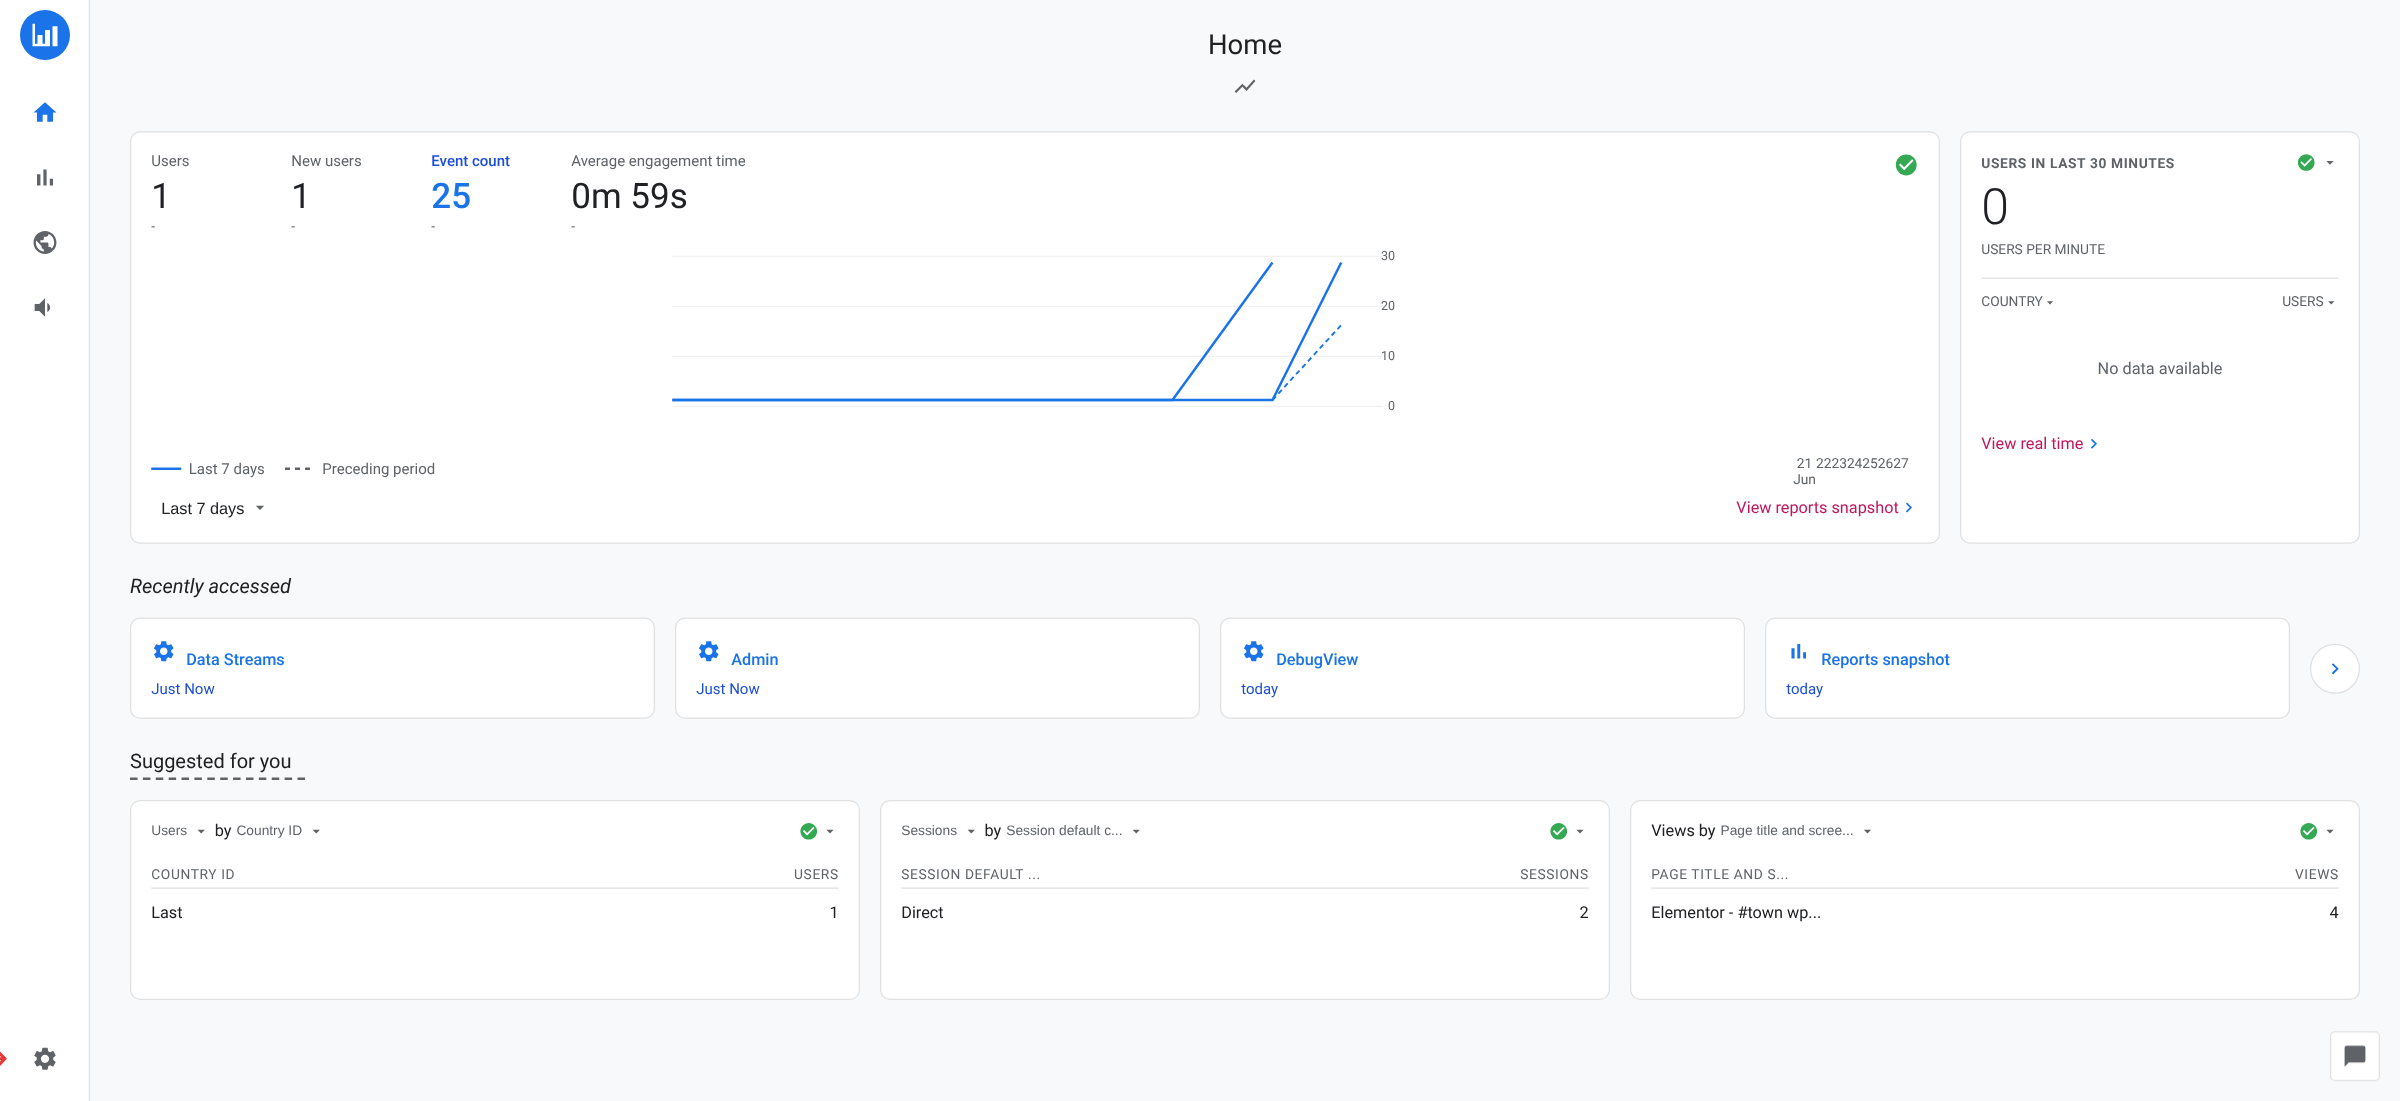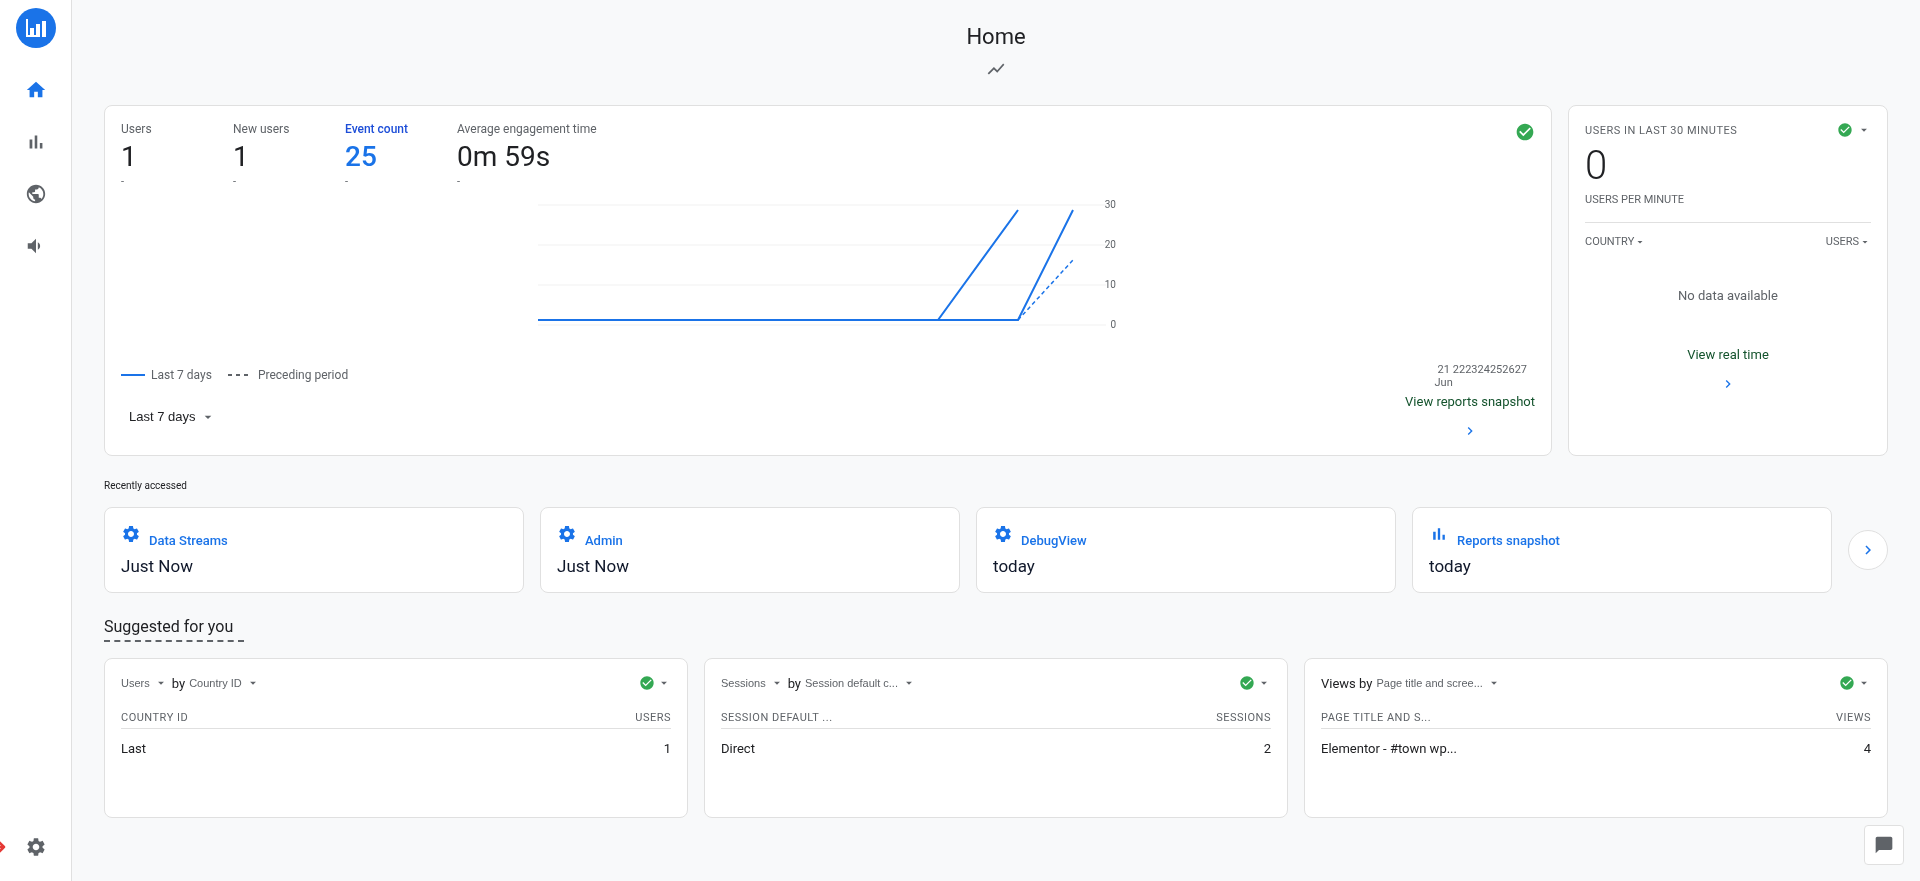--- a/index.html
+++ b/index.html
@@ -196,47 +196,46 @@
       font-size: 13px;
       color: #202124;
       cursor: pointer;
       border: none;
       background: transparent;
       padding: 4px 8px;
       border-radius: 4px;
     }
     .view-link {
       font-size: 13px;
-      color: #14532d;
+      color: #be185d;
       text-decoration: none;
       display: flex;
       align-items: center;
-      gap: 14px;
-      cursor: pointer;
-      flex-direction: column;
+      gap: 0;
+      cursor: pointer;
     }
 
     
     .realtime-card {
       width: 320px;
       flex-shrink: 0;
       background: #fff;
       border-radius: 8px;
       border: 1px solid #e0e0e0;
       padding: 16px;
     }
     .realtime-header {
       display: flex;
       justify-content: space-between;
       align-items: center;
       margin-bottom: 4px;
     }
     .realtime-title {
       font-size: 11px;
-      font-weight: 400;
+      font-weight: 700;
       color: #5f6368;
       text-transform: uppercase;
       letter-spacing: 0.5px;
     }
     .realtime-check {
       display: flex;
       align-items: center;
       gap: 4px;
       color: #34a853;
       font-size: 12px;
@@ -276,24 +275,25 @@
       font-size: 13px;
       padding: 32px 0;
     }
     .realtime-footer {
       margin-top: 12px;
       text-align: right;
     }
 
     
     .section-title {
-      font-size: 10px;
+      font-size: 16px;
       font-weight: 400;
       color: #202124;
       margin-bottom: 16px;
+      font-style: italic;
     }
 
     
     .recently-accessed {
       margin-bottom: 24px;
     }
     .recent-cards-row {
       display: flex;
       gap: 16px;
       align-items: center;
@@ -315,22 +315,22 @@
     .recent-card-icon {
       color: #1a73e8;
       font-size: 18px;
     }
     .recent-card-name {
       font-size: 13px;
       color: #1a73e8;
       font-weight: 500;
     }
     .recent-card-time {
-      font-size: 17px;
-      color: #0f172a;
+      font-size: 12px;
+      color: #1d4ed8;
     }
     .recent-nav-btn {
       width: 40px;
       height: 40px;
       border-radius: 50%;
       border: 1px solid #e0e0e0;
       background: #fff;
       display: flex;
       align-items: center;
       justify-content: center;

